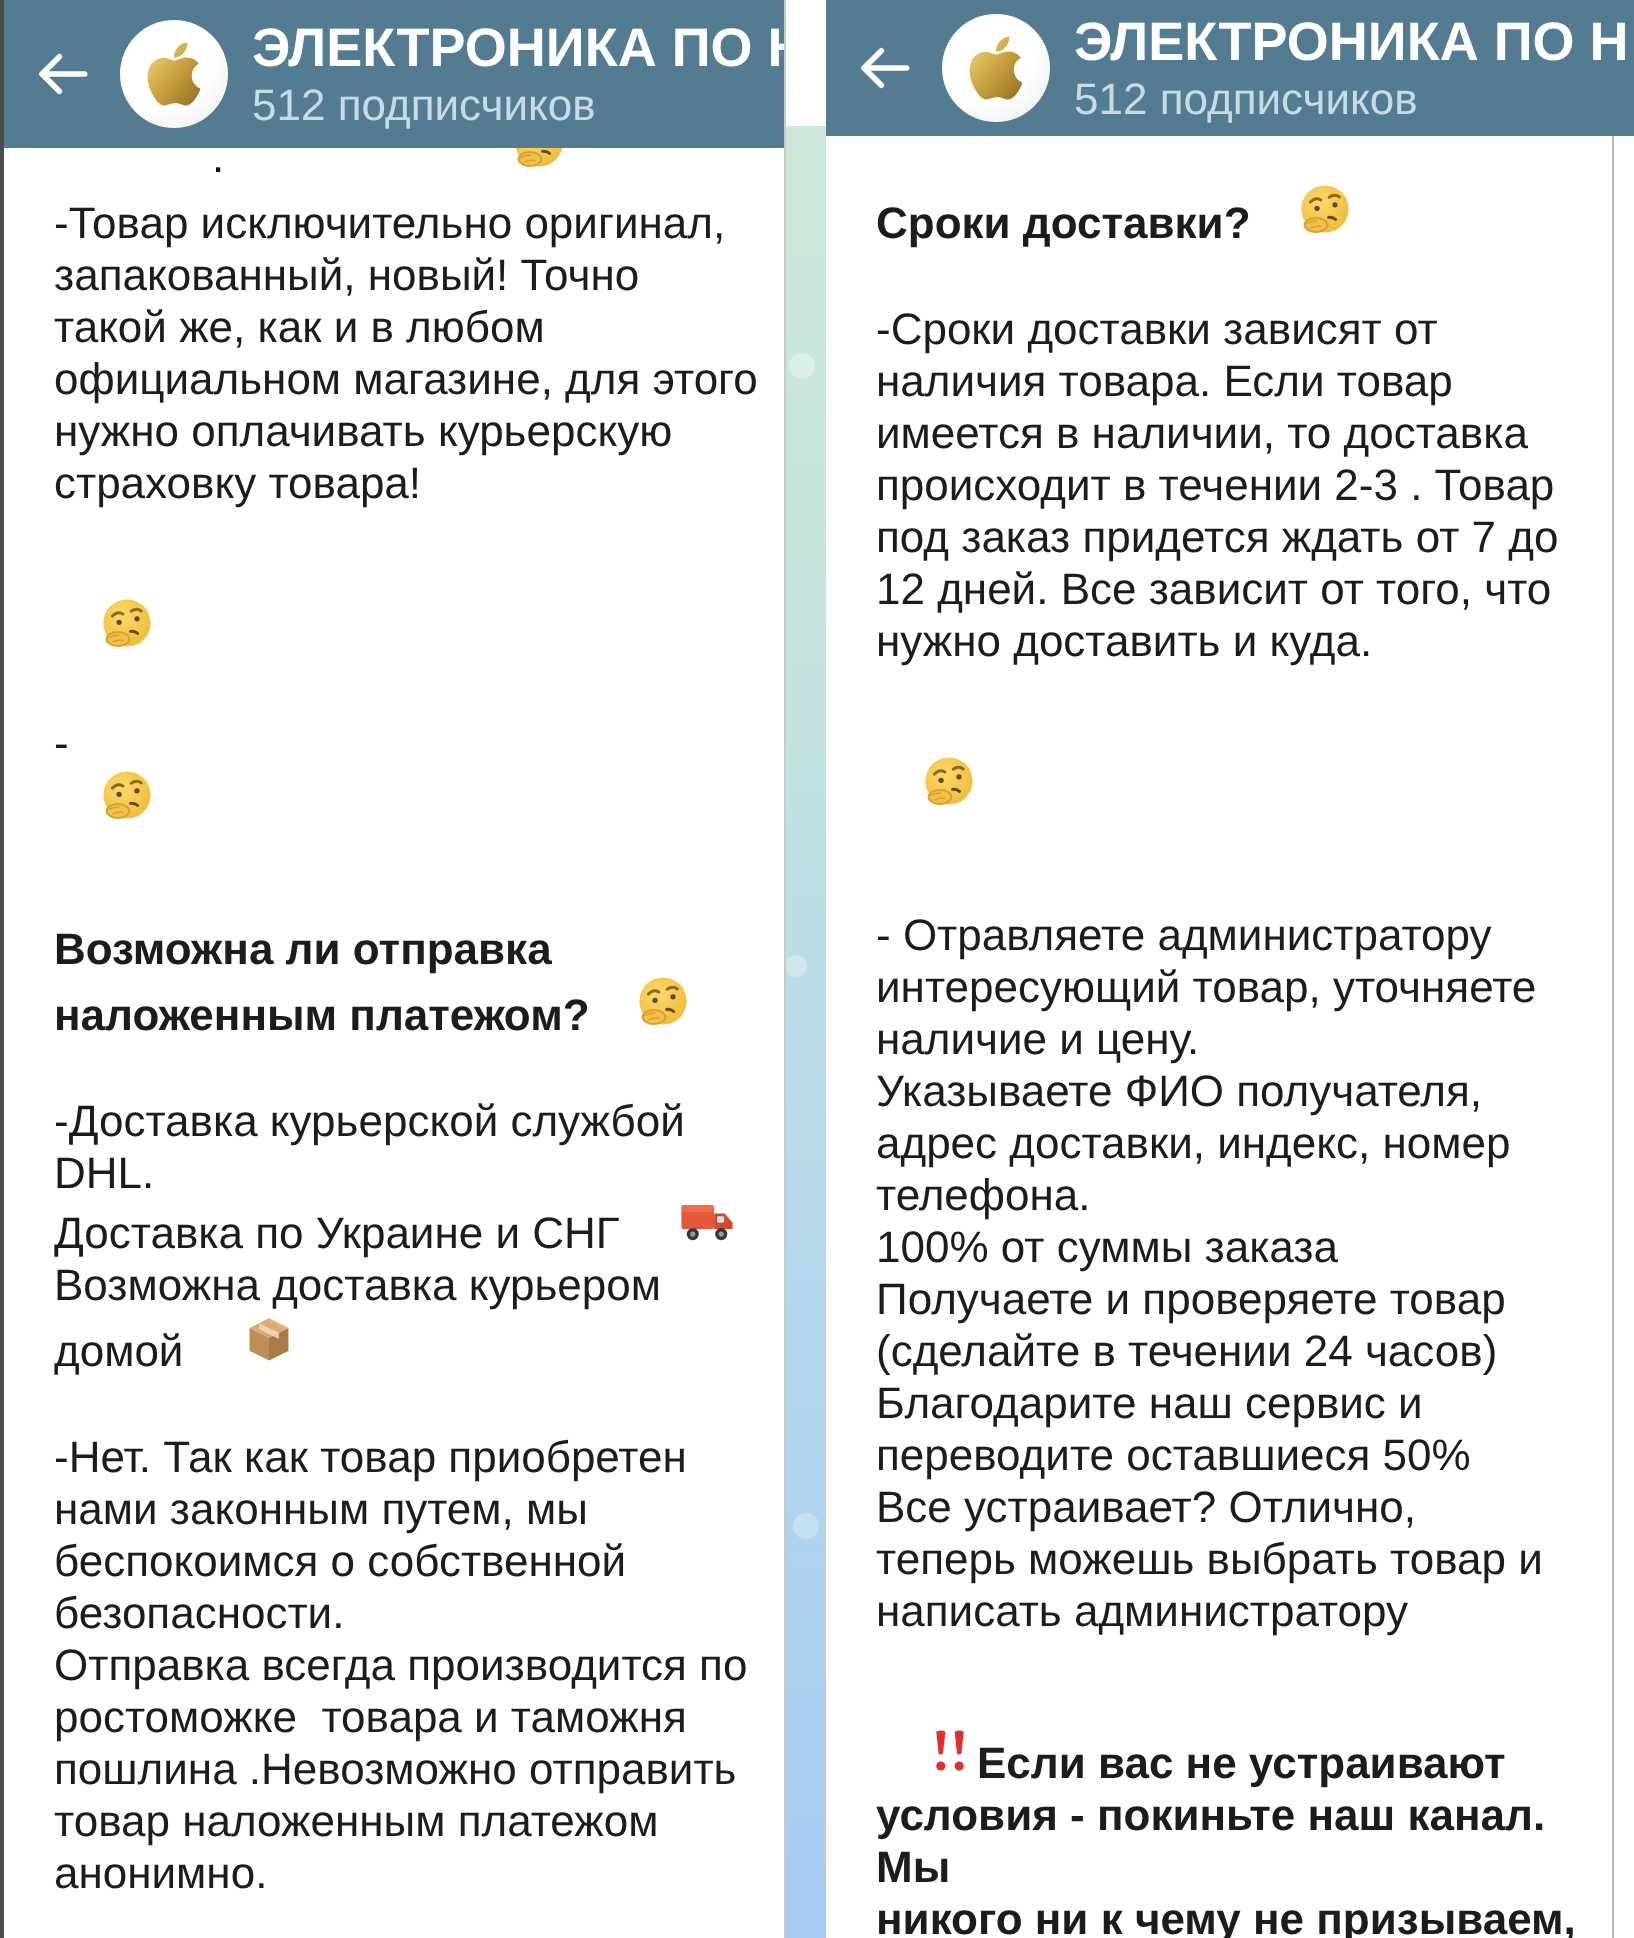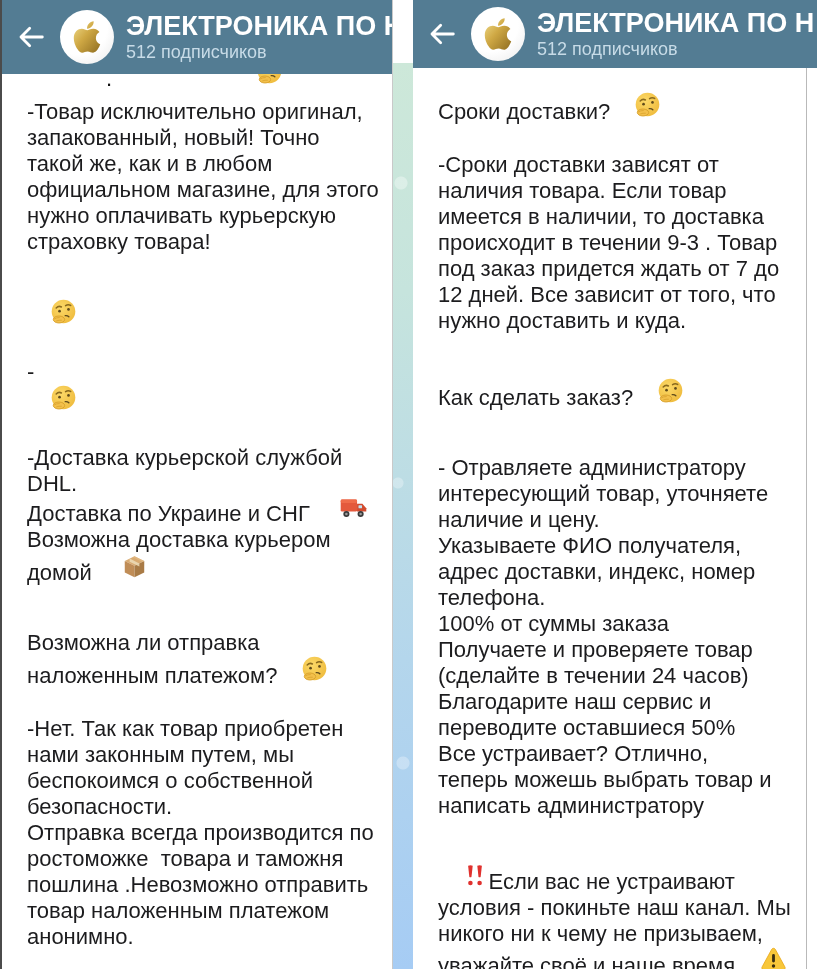--- a/index.html
+++ b/index.html
@@ -24,31 +24,31 @@
   
   .tg-header{display:flex;align-items:center;gap:12px;padding:0 8px 0 12px;background:#537C93;overflow:hidden;}
   .panel.left  .tg-header{height:74px;}
   .panel.right .tg-header{height:68px;align-items:center;}
   .back-btn{flex:0 0 auto;width:34px;height:34px;display:flex;align-items:center;justify-content:center;}
   .avatar{flex:0 0 auto;width:54px;height:54px;border-radius:50%;
     background:radial-gradient(circle at 35% 30%,#ffffff 55%,#e9e9e9 100%);
     display:flex;align-items:center;justify-content:center;}
   .hinfo{flex:1 1 auto;min-width:0;line-height:1.15;}
   .htitle{font-size:27px;font-weight:bold;color:#ffffff;white-space:nowrap;overflow:hidden;}
-  .hsub{font-size:18px;color:#c7dbe7;white-space:nowrap;overflow:hidden;margin-top:3px;}
+  .hsub{font-size:22px;color:#c7dbe7;white-space:nowrap;overflow:hidden;margin-top:3px;}
 
   
   .content{padding:6px 6px 0 13px;color:#1c1c1e;font-size:22px;}
   .panel.left  .content{line-height:26px;}
   .panel.right .content{line-height:26px;padding-top:24px;}
   .para{white-space:pre-wrap;margin:27px 0 0 12px;}
   .para.first{margin-top:6px;}
   .panel.right .para.first{margin-top:0;}
   .para.sp2{margin-top:44px;}
-  .b{font-weight:normal;}
+  .b{font-weight:bold;}
 
   
   .clipped-line{position:relative;height:13px;overflow:hidden;}
   .clipped-dot{position:absolute;left:104px;bottom:3px;font-size:22px;line-height:10px;color:#111;}
   .emoji-sliver{position:absolute;left:255px;top:-15px;}
 
   .emo{display:inline-block;vertical-align:-5px;line-height:0;}
 </style>
 </head>
 <body>
@@ -122,20 +122,39 @@
       <path d="M21 9.5 q3.8-2.6 7.3-0.2" stroke="#8a6a1e" stroke-width="2.2" fill="none" stroke-linecap="round"></path>
       <circle cx="12.3" cy="17.5" r="1.9" fill="#5f4a1b"></circle>
       <circle cx="25.2" cy="15" r="1.9" fill="#5f4a1b"></circle>
       <path d="M20.5 24 q3.2-.4 5.2 1.6" stroke="#5f4a1b" stroke-width="2" fill="none" stroke-linecap="round"></path>
       <ellipse cx="11.5" cy="29.5" rx="8.2" ry="5" fill="#f3c04b" stroke="#d9a22e" stroke-width="1.4"></ellipse>
       <path d="M5 28.5 q3-2 7-1.8 M8 31.5 q3.5-1.5 7-1" stroke="#d9a22e" stroke-width="1.2" fill="none" stroke-linecap="round"></path>
     </svg>
   </span></div>
         <div class="para"><span>-
 </span><span class="emo">
+    <svg width="25" height="25" viewBox="0 0 36 36">
+      <defs>
+                <radialGradient id="tfg" cx="40%" cy="35%" r="75%">
+        <stop offset="0%" stop-color="#fcd968"></stop>
+                  <stop offset="100%" stop-color="#eeb93a"></stop>
+      </radialGradient>
+              </defs>
+      <circle cx="18" cy="18" r="17" fill="url(#tfg)"></circle>
+      <path d="M7.5 13 q3.5-3.8 7.5-1.5" stroke="#8a6a1e" stroke-width="2.2" fill="none" stroke-linecap="round"></path>
+      <path d="M21 9.5 q3.8-2.6 7.3-0.2" stroke="#8a6a1e" stroke-width="2.2" fill="none" stroke-linecap="round"></path>
+      <circle cx="12.3" cy="17.5" r="1.9" fill="#5f4a1b"></circle>
+      <circle cx="25.2" cy="15" r="1.9" fill="#5f4a1b"></circle>
+      <path d="M20.5 24 q3.2-.4 5.2 1.6" stroke="#5f4a1b" stroke-width="2" fill="none" stroke-linecap="round"></path>
+      <ellipse cx="11.5" cy="29.5" rx="8.2" ry="5" fill="#f3c04b" stroke="#d9a22e" stroke-width="1.4"></ellipse>
+      <path d="M5 28.5 q3-2 7-1.8 M8 31.5 q3.5-1.5 7-1" stroke="#d9a22e" stroke-width="1.2" fill="none" stroke-linecap="round"></path>
+    </svg>
+  </span></div>
+        <div class="para sp2"><span class="b">Возможна ли отправка
+наложенным платежом?</span><span class="emo">
     <svg width="25" height="25" viewBox="0 0 36 36">
       <defs>
                 <radialGradient id="tfg" cx="40%" cy="35%" r="75%">
         <stop offset="0%" stop-color="#fcd968"></stop>
                   <stop offset="100%" stop-color="#eeb93a"></stop>
       </radialGradient>
               </defs>
       <circle cx="18" cy="18" r="17" fill="url(#tfg)"></circle>
       <path d="M7.5 13 q3.5-3.8 7.5-1.5" stroke="#8a6a1e" stroke-width="2.2" fill="none" stroke-linecap="round"></path>
       <path d="M21 9.5 q3.8-2.6 7.3-0.2" stroke="#8a6a1e" stroke-width="2.2" fill="none" stroke-linecap="round"></path>
@@ -163,39 +182,20 @@
 Возможна доставка курьером
 домой </span><span class="emo">
     <svg width="25" height="25" viewBox="0 0 36 36">
       <path d="M4 11.5 L18 4.5 L32 11.5 L18 18.5 Z" fill="#d9ab72"></path>
       <path d="M4 11.5 L4 28 L18 35 L18 18.5 Z" fill="#c08d57"></path>
       <path d="M32 11.5 L32 28 L18 35 L18 18.5 Z" fill="#a97b46"></path>
       <path d="M11 8 L25 15 L25 19.5 L11 12.5 Z" fill="#ecdcb9" opacity="0.85"></path>
       <path d="M15.5 6 L18 4.5 L32 11.5 L29.5 12.8 Z" fill="#e3bb85" opacity="0.7"></path>
     </svg>
   </span></div>
-        <div class="para sp2"><span class="b">Возможна ли отправка
-наложенным платежом?</span><span class="emo">
-    <svg width="25" height="25" viewBox="0 0 36 36">
-      <defs>
-                <radialGradient id="tfg" cx="40%" cy="35%" r="75%">
-        <stop offset="0%" stop-color="#fcd968"></stop>
-                  <stop offset="100%" stop-color="#eeb93a"></stop>
-      </radialGradient>
-              </defs>
-      <circle cx="18" cy="18" r="17" fill="url(#tfg)"></circle>
-      <path d="M7.5 13 q3.5-3.8 7.5-1.5" stroke="#8a6a1e" stroke-width="2.2" fill="none" stroke-linecap="round"></path>
-      <path d="M21 9.5 q3.8-2.6 7.3-0.2" stroke="#8a6a1e" stroke-width="2.2" fill="none" stroke-linecap="round"></path>
-      <circle cx="12.3" cy="17.5" r="1.9" fill="#5f4a1b"></circle>
-      <circle cx="25.2" cy="15" r="1.9" fill="#5f4a1b"></circle>
-      <path d="M20.5 24 q3.2-.4 5.2 1.6" stroke="#5f4a1b" stroke-width="2" fill="none" stroke-linecap="round"></path>
-      <ellipse cx="11.5" cy="29.5" rx="8.2" ry="5" fill="#f3c04b" stroke="#d9a22e" stroke-width="1.4"></ellipse>
-      <path d="M5 28.5 q3-2 7-1.8 M8 31.5 q3.5-1.5 7-1" stroke="#d9a22e" stroke-width="1.2" fill="none" stroke-linecap="round"></path>
-    </svg>
-  </span></div>
         <div class="para"><span>-Нет. Так как товар приобретен
 нами законным путем, мы
 беспокоимся о собственной
 безопасности.
 Отправка всегда производится по
 ростоможке  товара и таможня
 пошлина .Невозможно отправить
 товар наложенным платежом
 анонимно.</span></div>
       </div>
@@ -240,25 +240,25 @@
       <circle cx="12.3" cy="17.5" r="1.9" fill="#5f4a1b"></circle>
       <circle cx="25.2" cy="15" r="1.9" fill="#5f4a1b"></circle>
       <path d="M20.5 24 q3.2-.4 5.2 1.6" stroke="#5f4a1b" stroke-width="2" fill="none" stroke-linecap="round"></path>
       <ellipse cx="11.5" cy="29.5" rx="8.2" ry="5" fill="#f3c04b" stroke="#d9a22e" stroke-width="1.4"></ellipse>
       <path d="M5 28.5 q3-2 7-1.8 M8 31.5 q3.5-1.5 7-1" stroke="#d9a22e" stroke-width="1.2" fill="none" stroke-linecap="round"></path>
     </svg>
   </span></div>
         <div class="para"><span>-Сроки доставки зависят от
 наличия товара. Если товар
 имеется в наличии, то доставка
-происходит в течении 9-3 . Товар
+происходит в течении 2-3 . Товар
 под заказ придется ждать от 7 до
 12 дней. Все зависит от того, что
 нужно доставить и куда.</span></div>
-        <div class="para sp2"><span class="b">Как сделать заказ?</span><span class="emo">
+        <div class="para sp2"><span class="emo">
     <svg width="25" height="25" viewBox="0 0 36 36">
       <defs>
                 <radialGradient id="tfg" cx="40%" cy="35%" r="75%">
         <stop offset="0%" stop-color="#fcd968"></stop>
                   <stop offset="100%" stop-color="#eeb93a"></stop>
       </radialGradient>
               </defs>
       <circle cx="18" cy="18" r="17" fill="url(#tfg)"></circle>
       <path d="M7.5 13 q3.5-3.8 7.5-1.5" stroke="#8a6a1e" stroke-width="2.2" fill="none" stroke-linecap="round"></path>
       <path d="M21 9.5 q3.8-2.6 7.3-0.2" stroke="#8a6a1e" stroke-width="2.2" fill="none" stroke-linecap="round"></path>

